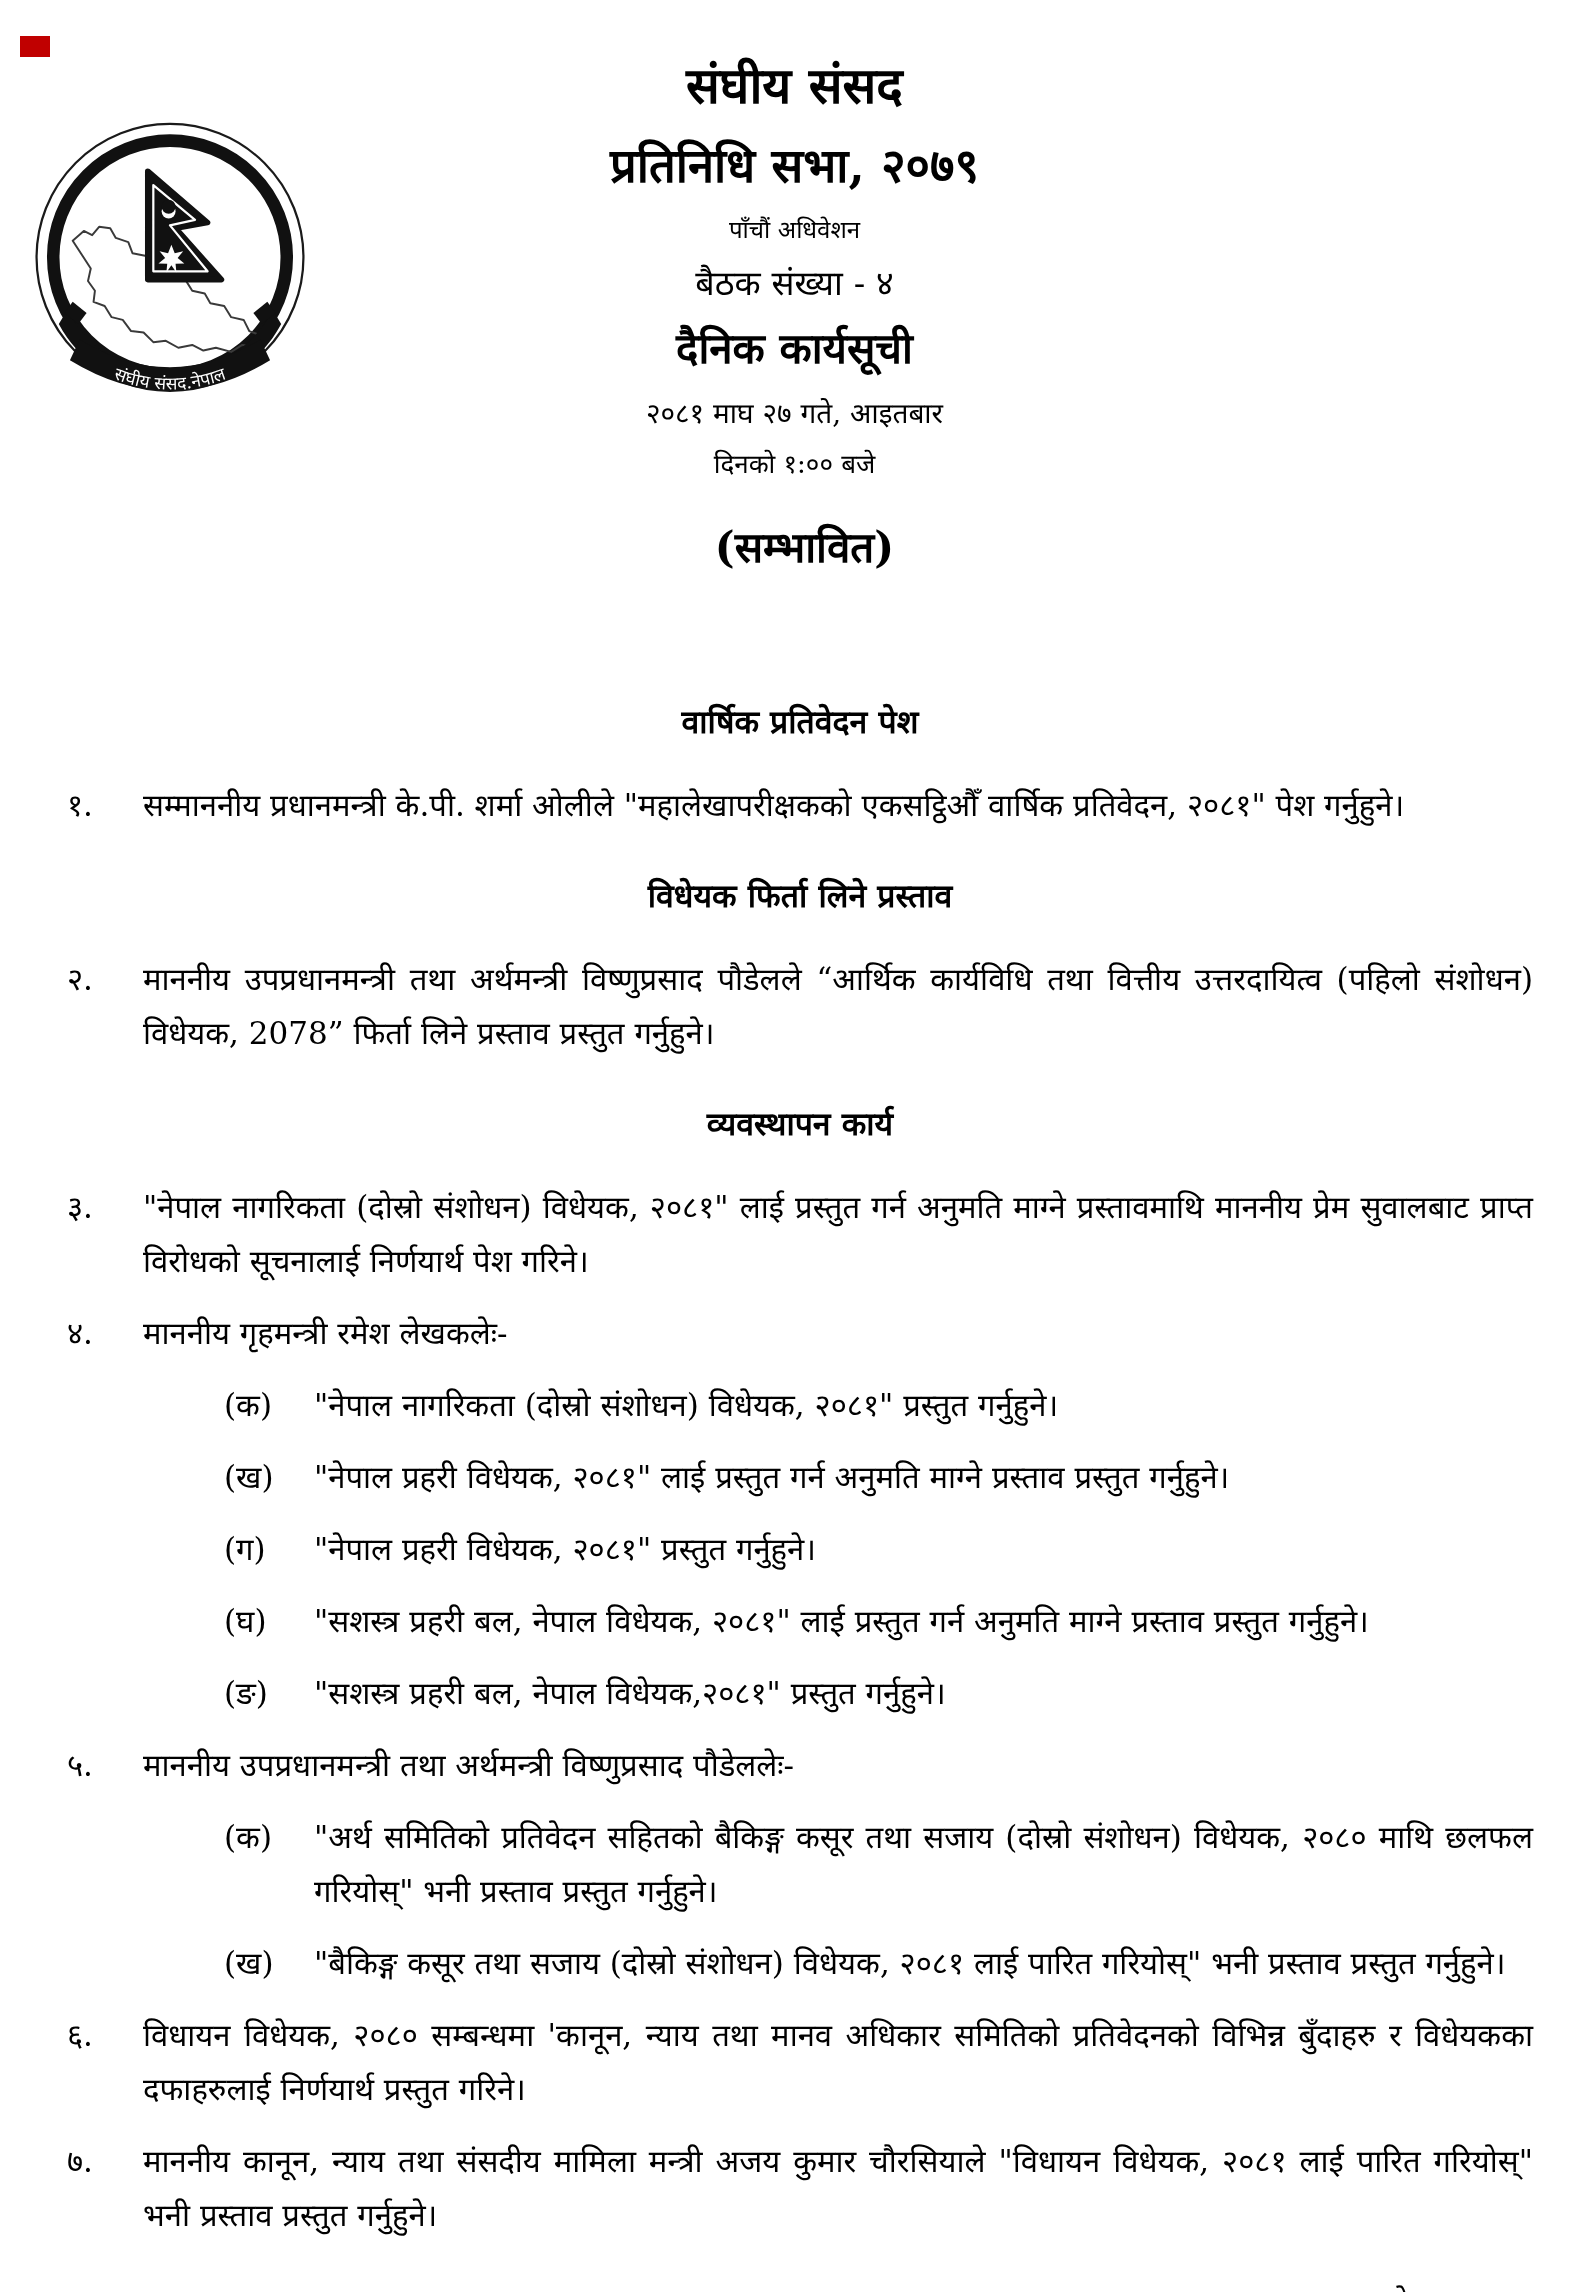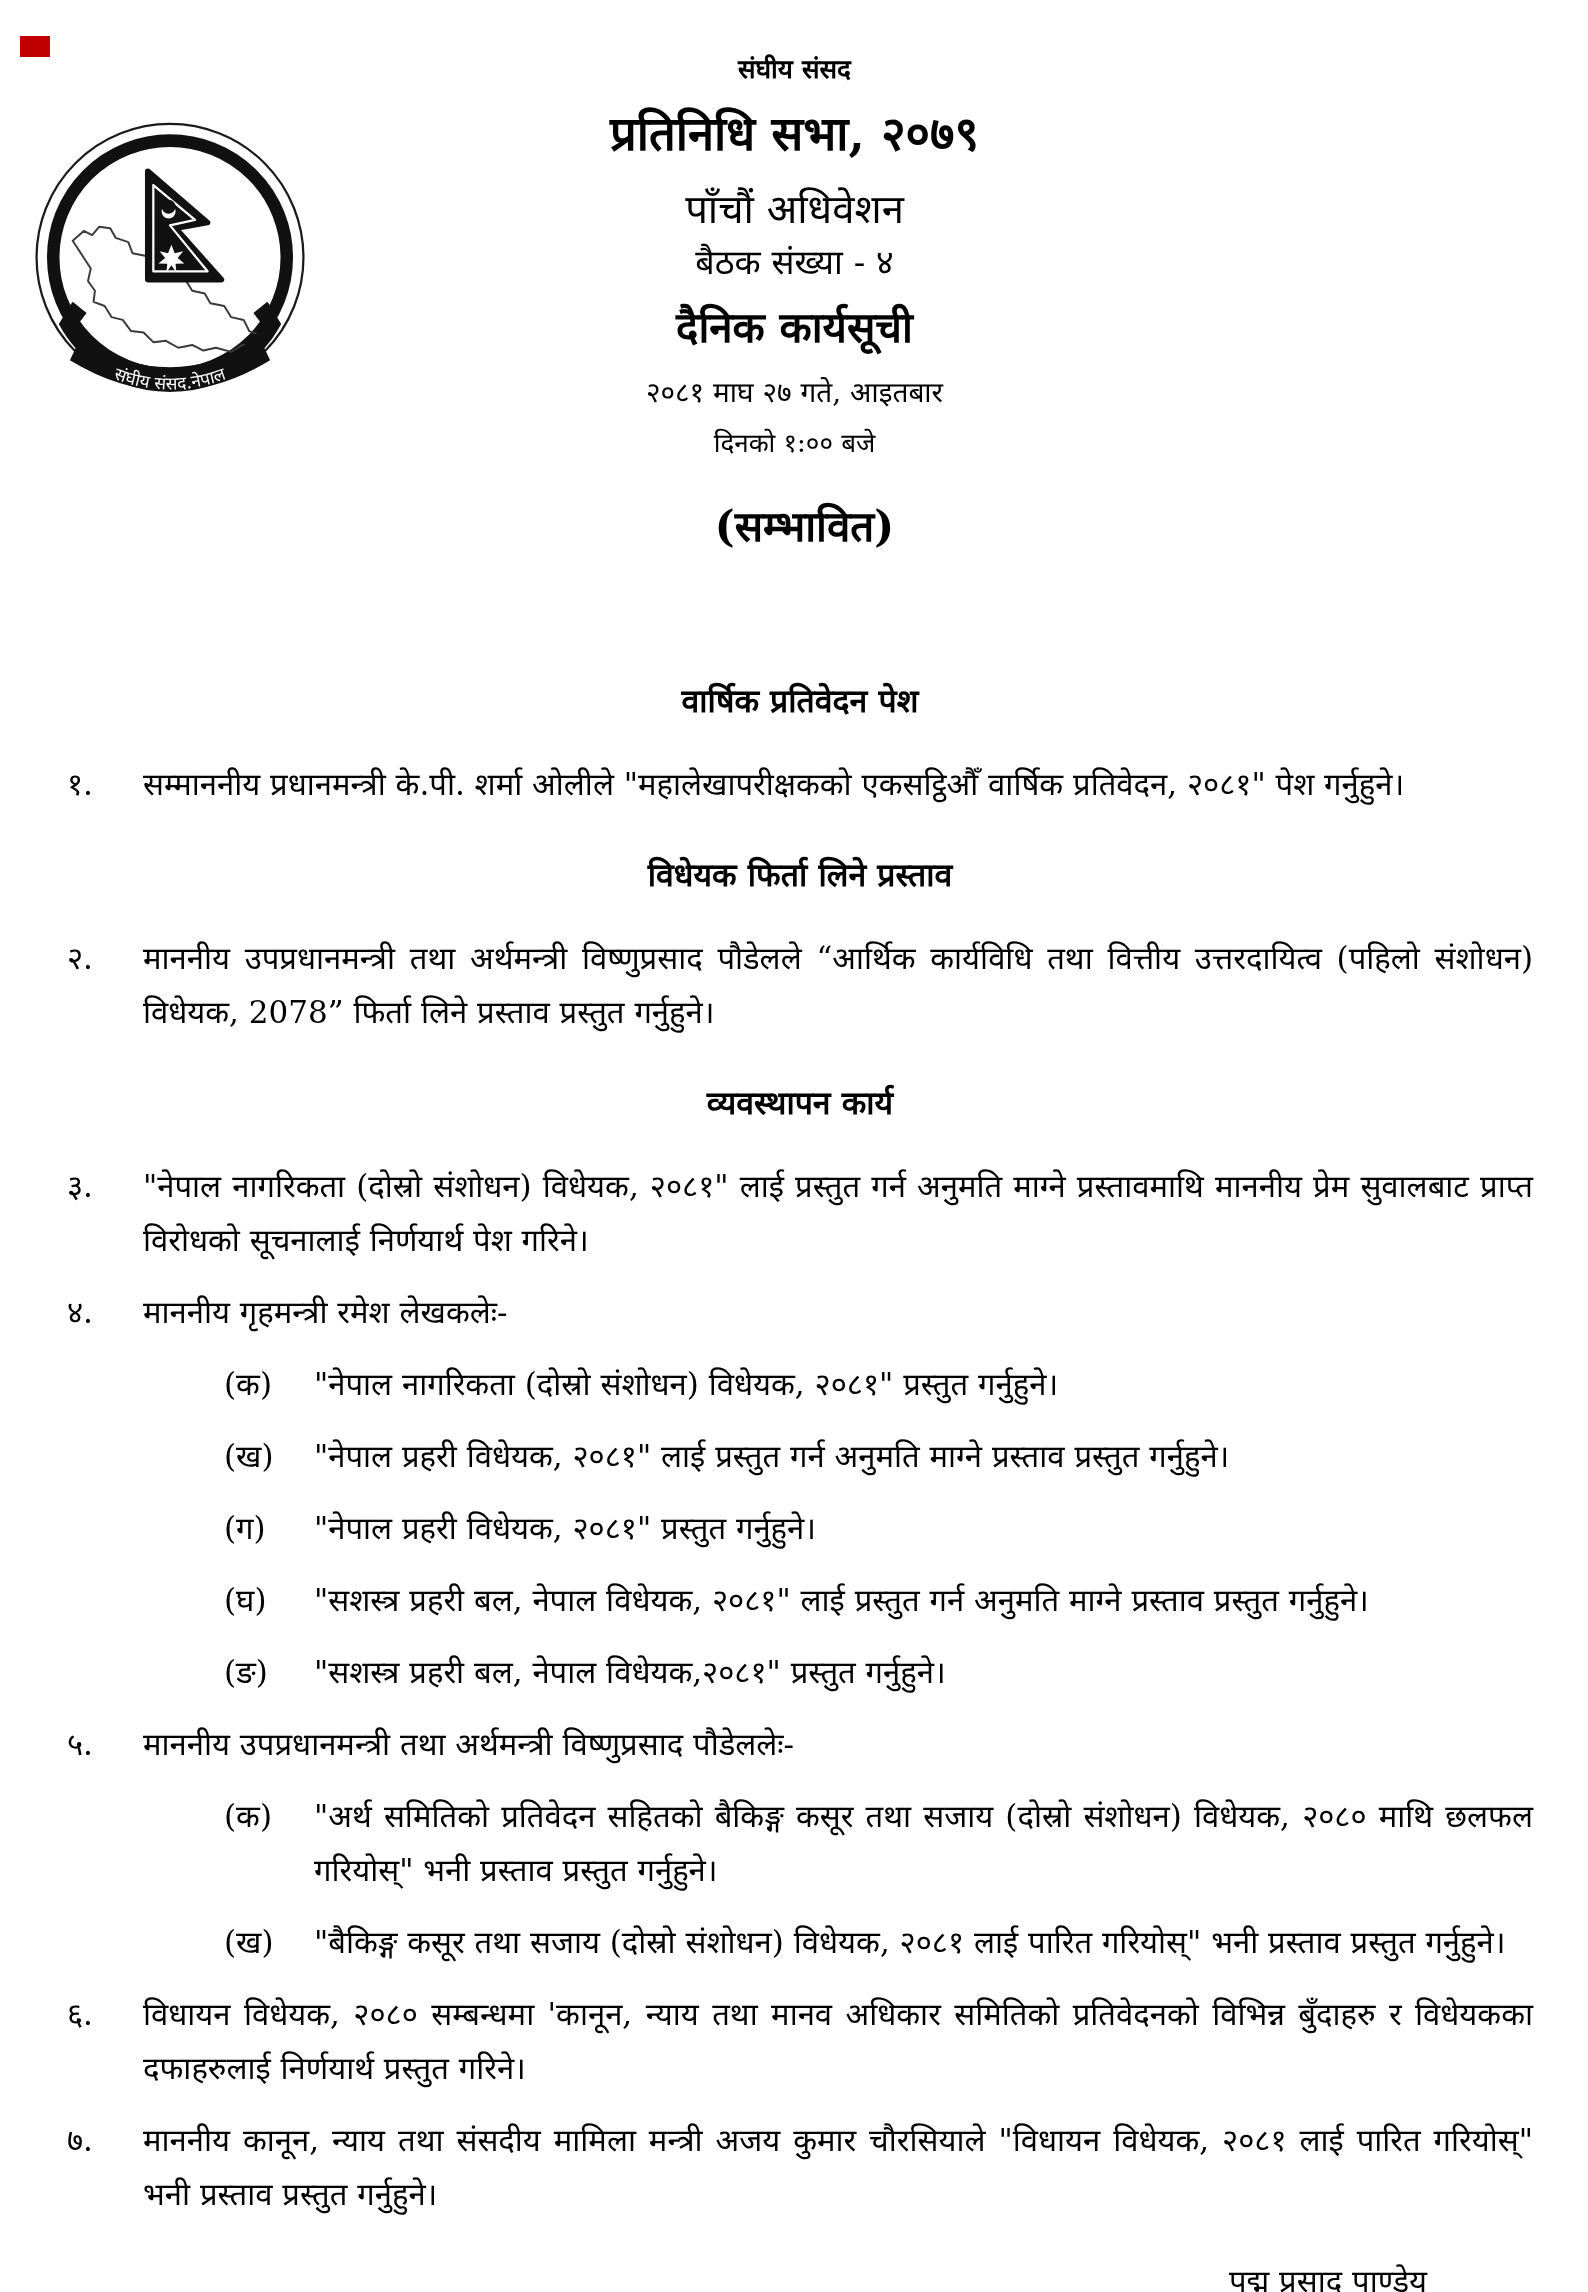--- a/index.html
+++ b/index.html
@@ -15,23 +15,23 @@
   .corner-mark {
     position:absolute; left:19.7px; top:36px;
     width:30px; height:20.6px;
     background:#c00000;
   }
   .emblem {
     position:absolute; left:31px; top:99px;
     width:278px; height:339px;
   }
   .header { padding-top:50px; text-align:center; }
-  .h-parliament { font-size:26px; font-weight:bold; margin:0 0 14.3px; }
+  .h-parliament { font-size:50px; font-weight:bold; margin:0 0 14.3px; }
   .h-house     { font-size:47px; font-weight:bold; margin:8px 0 16px; }
-  .h-session   { font-size:40px; margin:0 0 3px; }
+  .h-session   { font-size:24px; margin:0 0 14px; }
   .h-meeting   { font-size:34px; margin:0 0 12.5px; }
   .h-doctitle  { font-size:42px; font-weight:bold; margin:0 0 18px; }
   .h-date      { font-size:28px; margin:0 0 14.3px; }
   .h-time      { font-size:26px; margin:0 0 36px; }
   .h-tentative { font-size:42px; font-weight:bold; margin:0;padding-left:20px; }
 
   .agenda { margin-top:125px; padding:0 56px 0 67px; }
   .section-title {
     text-align:center; font-weight:bold; font-size:32px;
     margin:41px 0 36px;

